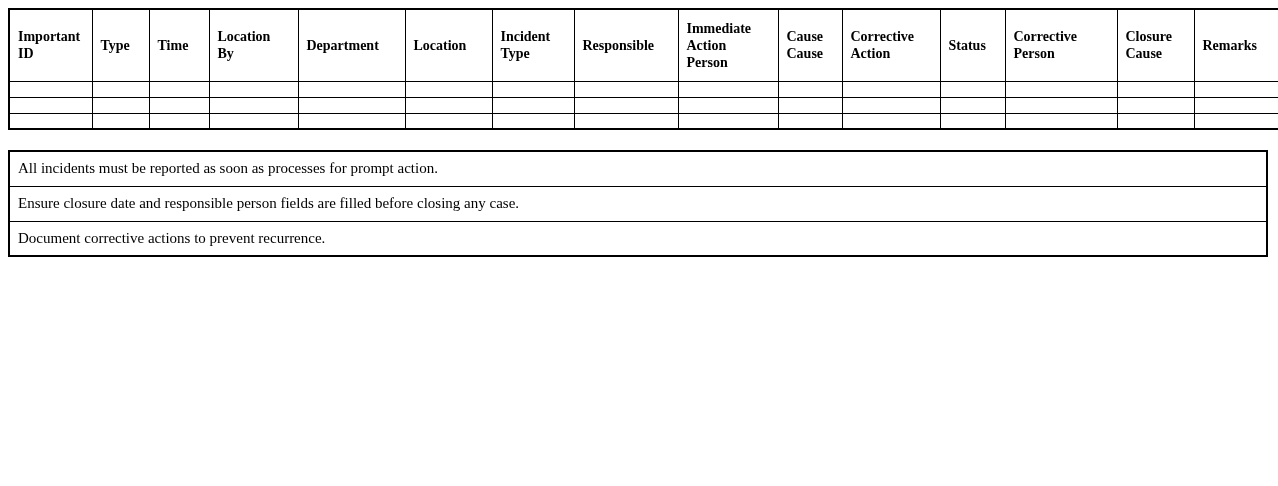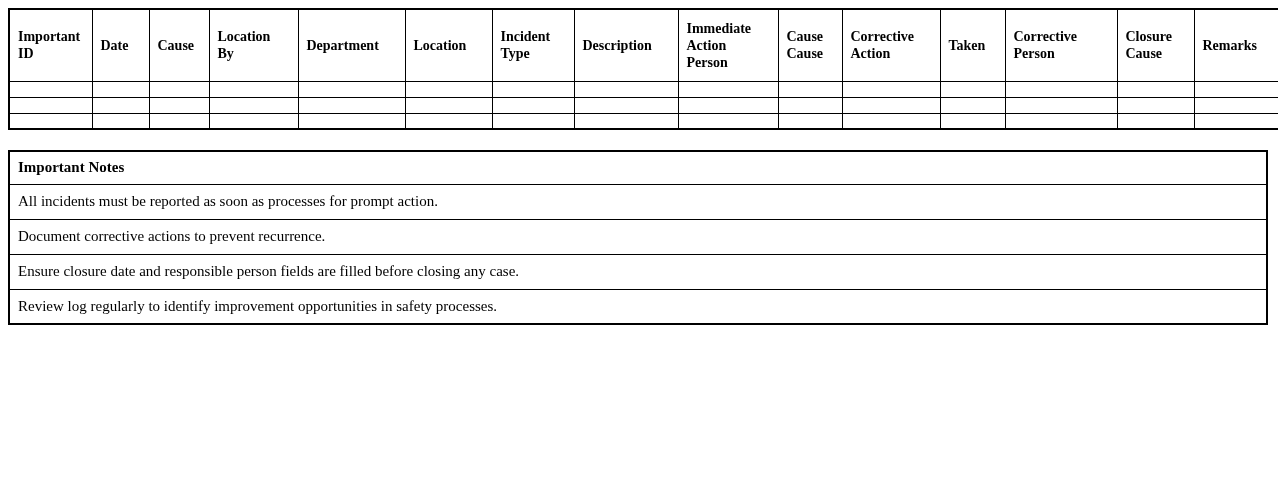--- a/index.html
+++ b/index.html
@@ -93,31 +93,31 @@
       <col style="width:64px">
       <col style="width:98px">
       <col style="width:65px">
       <col style="width:112px">
       <col style="width:77px">
       <col style="width:86px">
     </colgroup>
     <thead>
       <tr>
         <th>Important ID</th>
-        <th>Date</th>
-        <th>Cause</th>
+        <th>Type</th>
+        <th>Time</th>
         <th>Location By</th>
         <th>Department</th>
         <th>Location</th>
         <th>Incident Type</th>
-        <th>Description</th>
+        <th>Responsible</th>
         <th>Immediate Action Person</th>
         <th>Cause Cause</th>
         <th>Corrective Action</th>
-        <th>Taken</th>
+        <th>Status</th>
         <th>Corrective Person</th>
         <th>Closure Cause</th>
         <th>Remarks</th>
       </tr>
     </thead>
     <tbody>
         <tr>
           <td></td>
           <td></td>
           <td></td>
@@ -166,31 +166,25 @@
           <td></td>
           <td></td>
           <td></td>
           <td></td>
         </tr>
       </tbody>
   </table>
 
   <table class="notes-table">
     <tbody>
-      <tr class="title-row">
-        <td>Important Notes</td>
-      </tr>
       <tr class="note-row">
         <td>All incidents must be reported as soon as processes for prompt action.</td>
-      </tr>
-      <tr class="note-row">
-        <td>Document corrective actions to prevent recurrence.</td>
       </tr>
       <tr class="note-row">
         <td>Ensure closure date and responsible person fields are filled before closing any case.</td>
       </tr>
       <tr class="note-row">
-        <td>Review log regularly to identify improvement opportunities in safety processes.</td>
+        <td>Document corrective actions to prevent recurrence.</td>
       </tr>
     </tbody>
   </table>
 
 </div>
 
 </body></html>

